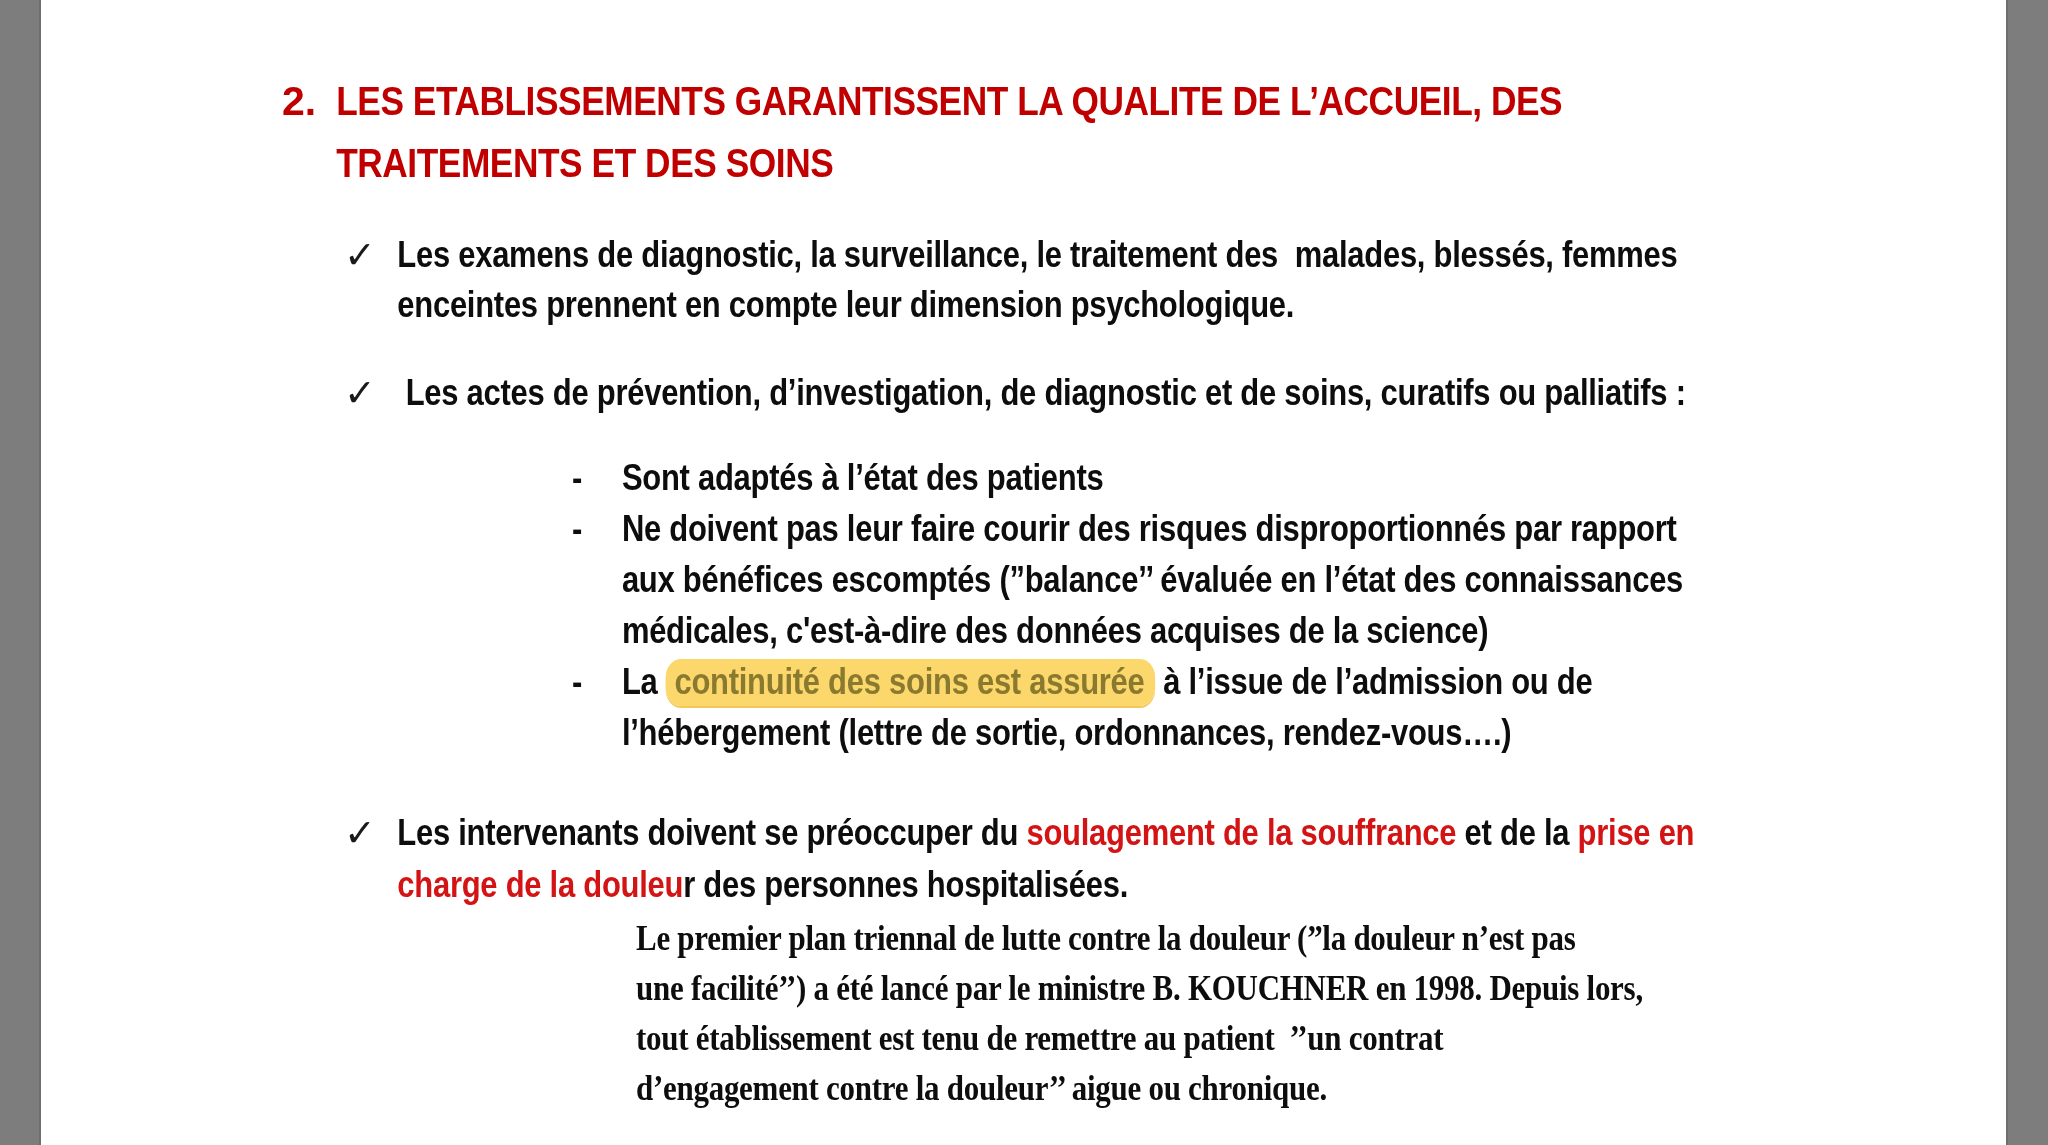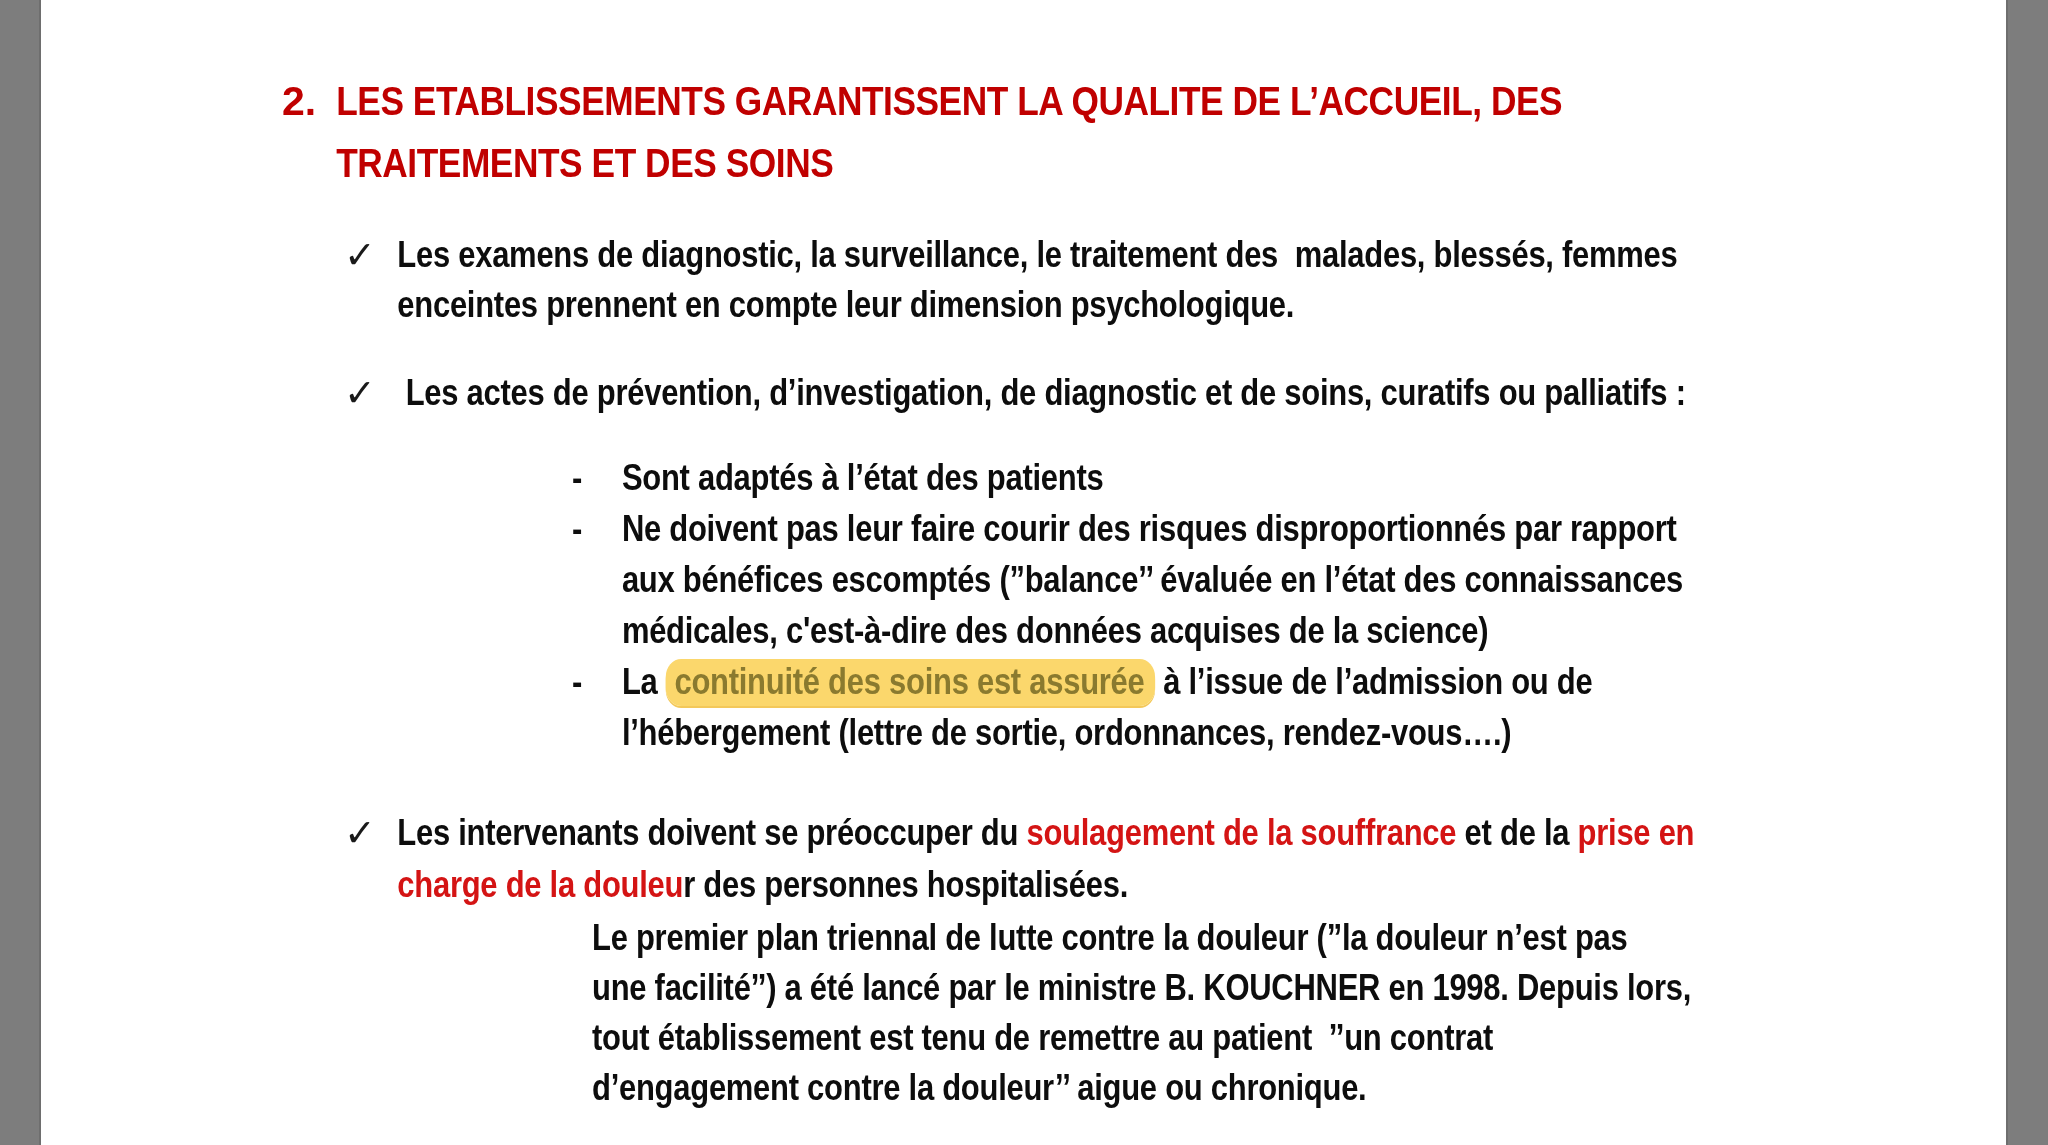--- a/index.html
+++ b/index.html
@@ -40,21 +40,21 @@
   #bullet-3{top:807px;}
   #bullet-3 .ln{line-height:52px;}
   #bullet-3 .mark{line-height:52px;}
 
   
   .subgroup{position:absolute;left:572px;top:452px;font-size:36px;}
   .subgroup .ln{line-height:51px;padding-left:58px;letter-spacing:-0.3px;}
   .dash{position:absolute;left:0;top:0;}
 
   
-  .para{position:absolute;left:592px;top:913px;font-size:36px;}
+  .para{position:absolute;left:636px;top:913px;font-size:36px;font-family:Liberation Serif, serif;}
   .para .ln{line-height:50px;letter-spacing:-0.3px;}
 
   .red{color:#d41414;}
   .hlt{
     background:#fbd76c;
     color:#8a7a2f;
     padding:2px 12px 4px 10px;
     border-radius:18px;
     box-shadow:0 2px 0 #f3c85a;
   }

